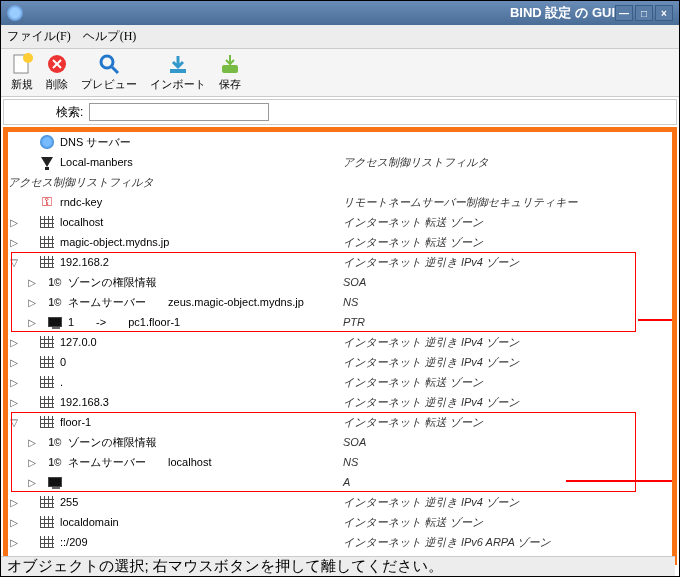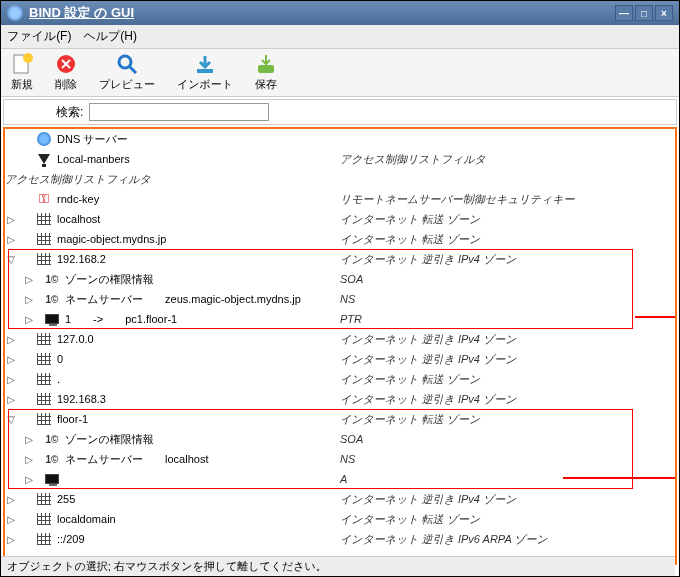--- a/index.html
+++ b/index.html
@@ -1,46 +1,46 @@
 <!DOCTYPE html>
 <html><head>
 <meta charset="utf-8">
 <style>
 * { box-sizing: border-box; margin: 0; padding: 0; }
 body { font-family: sans-serif; font-size: 12px; background: #fff; width: 680px; height: 577px; overflow: hidden; border: 1px solid #000; position: relative; }
 
 .titlebar { height: 24px; background: linear-gradient(#6a8db8, #4a6d98); color: #fff; display: flex; align-items: center; padding: 0 6px; font-size: 13px; font-weight: bold; }
 .titlebar .app-icon { width: 16px; height: 16px; background: radial-gradient(circle, #9cf 40%, #36a); border-radius: 50%; margin-right: 6px; }
-.titlebar .title { flex: 1; text-align: left; text-decoration: underline; }
+.titlebar .title { flex: 1; text-align: right; }
 .titlebar .win-btns { display: flex; gap: 2px; }
 .titlebar .win-btn { width: 18px; height: 16px; background: #5a7da8; border: 1px solid #3a5d88; display: flex; align-items: center; justify-content: center; font-size: 10px; color: #fff; }
 
 .menubar { height: 24px; background: #ededed; border-bottom: 1px solid #ccc; display: flex; align-items: center; padding: 0 6px; gap: 12px; font-size: 12px; }
-.menubar span { cursor: pointer; }
-
-.toolbar { height: 48px; background: #f5f5f5; border-bottom: 1px solid #ccc; display: flex; align-items: center; padding: 4px 10px; gap: 22px; }
+.menubar span { cursor: pointer; font-family: Liberation Serif, serif; }
+
+.toolbar { height: 48px; background: #f5f5f5; border-bottom: 1px solid #ccc; display: flex; align-items: center; padding: 4px 10px; gap: 13px; }
 .tool-btn { display: flex; flex-direction: column; align-items: center; gap: 2px; font-size: 11px; cursor: pointer; }
 .tool-icon { width: 22px; height: 22px; display: flex; align-items: center; justify-content: center; }
 
 .searchbar { height: 26px; border: 1px solid #ccc; margin: 2px; display: flex; align-items: center; padding: 0 6px; gap: 6px; }
 .searchbar input { height: 18px; width: 180px; border: 1px solid #999; padding: 0 4px; font-size: 12px; }
 
-.tree { border: 2px solid #f97316; margin: 2px; height: 438px; overflow: auto; position: relative; }
+.tree { border: 5px solid #f97316; margin: 2px; height: 438px; overflow: auto; position: relative; }
 .row { display: flex; align-items: center; height: 20px; font-size: 11px; white-space: nowrap; }
 .row .c1 { display: flex; align-items: center; width: 335px; overflow: hidden; }
 .row .c2 { color: #333; font-style: italic; }
 .expander { width: 12px; text-align: center; color: #555; font-size: 10px; flex-shrink: 0; }
 .expander.none { visibility: hidden; }
 .ind { flex-shrink: 0; }
 .nicon { width: 18px; height: 16px; margin-right: 4px; display: flex; align-items: center; justify-content: center; flex-shrink: 0; }
 
 .highlight-box { position: absolute; border: 1px solid red; pointer-events: none; }
 .highlight-arrow { position: absolute; height: 2px; background: red; pointer-events: none; }
 
-.statusbar { position: absolute; bottom: 0; left: 0; right: 4px; height: 20px; background: #ededed; border-top: 1px solid #ccc; padding: 2px 6px; font-size: 11px; display: flex; align-items: center; }
+.statusbar { position: absolute; bottom: 0; left: 0; right: 4px; height: 20px; background: #ededed; border-top: 1px solid #ccc; padding: 2px 6px; font-size: 15px; display: flex; align-items: center; }
 
 
 .i-globe { width:14px; height:14px; background: radial-gradient(circle, #7bf 40%, #05a); border-radius:50%; }
 .i-funnel { width:0; height:0; border-left:6px solid transparent; border-right:6px solid transparent; border-top:10px solid #222; position:relative; }
 .i-funnel::after { content:''; position:absolute; left:-2px; top:0; width:4px; height:5px; background:#222; }
 .i-key { color:#c00; font-size:13px; }
 .i-zone { display:inline-block; width:14px; height:12px; background:repeating-linear-gradient(90deg,#000 0 1px,transparent 1px 4px),repeating-linear-gradient(0deg,#000 0 1px,transparent 1px 4px); opacity:.7; }
 .i-rec { font-weight:bold; font-size:10px; color:#333; }
 .i-pc { width:14px; height:10px; background:#111; border:1px solid #444; position:relative; }
 .i-pc::after { content:''; position:absolute; left:3px; bottom:-3px; width:8px; height:2px; background:#666; }

